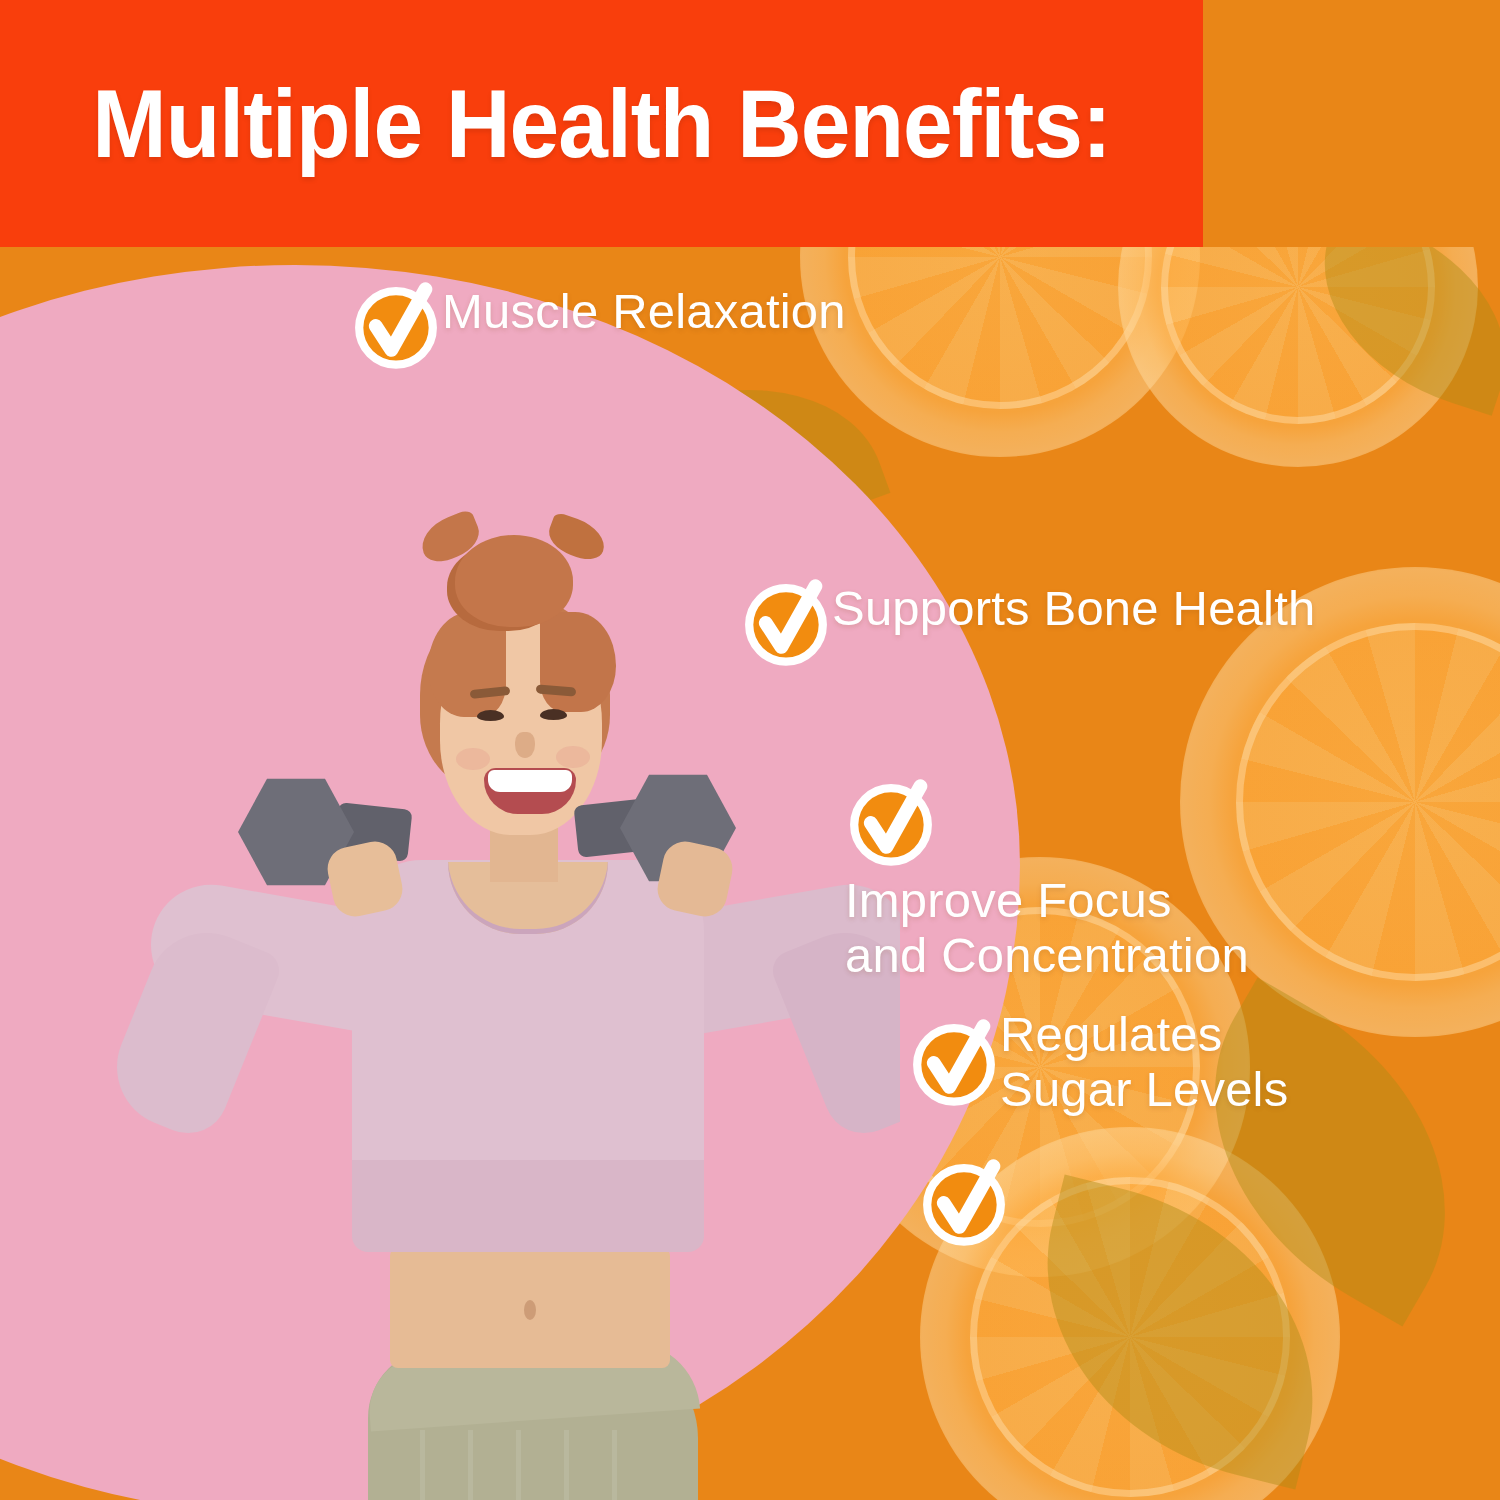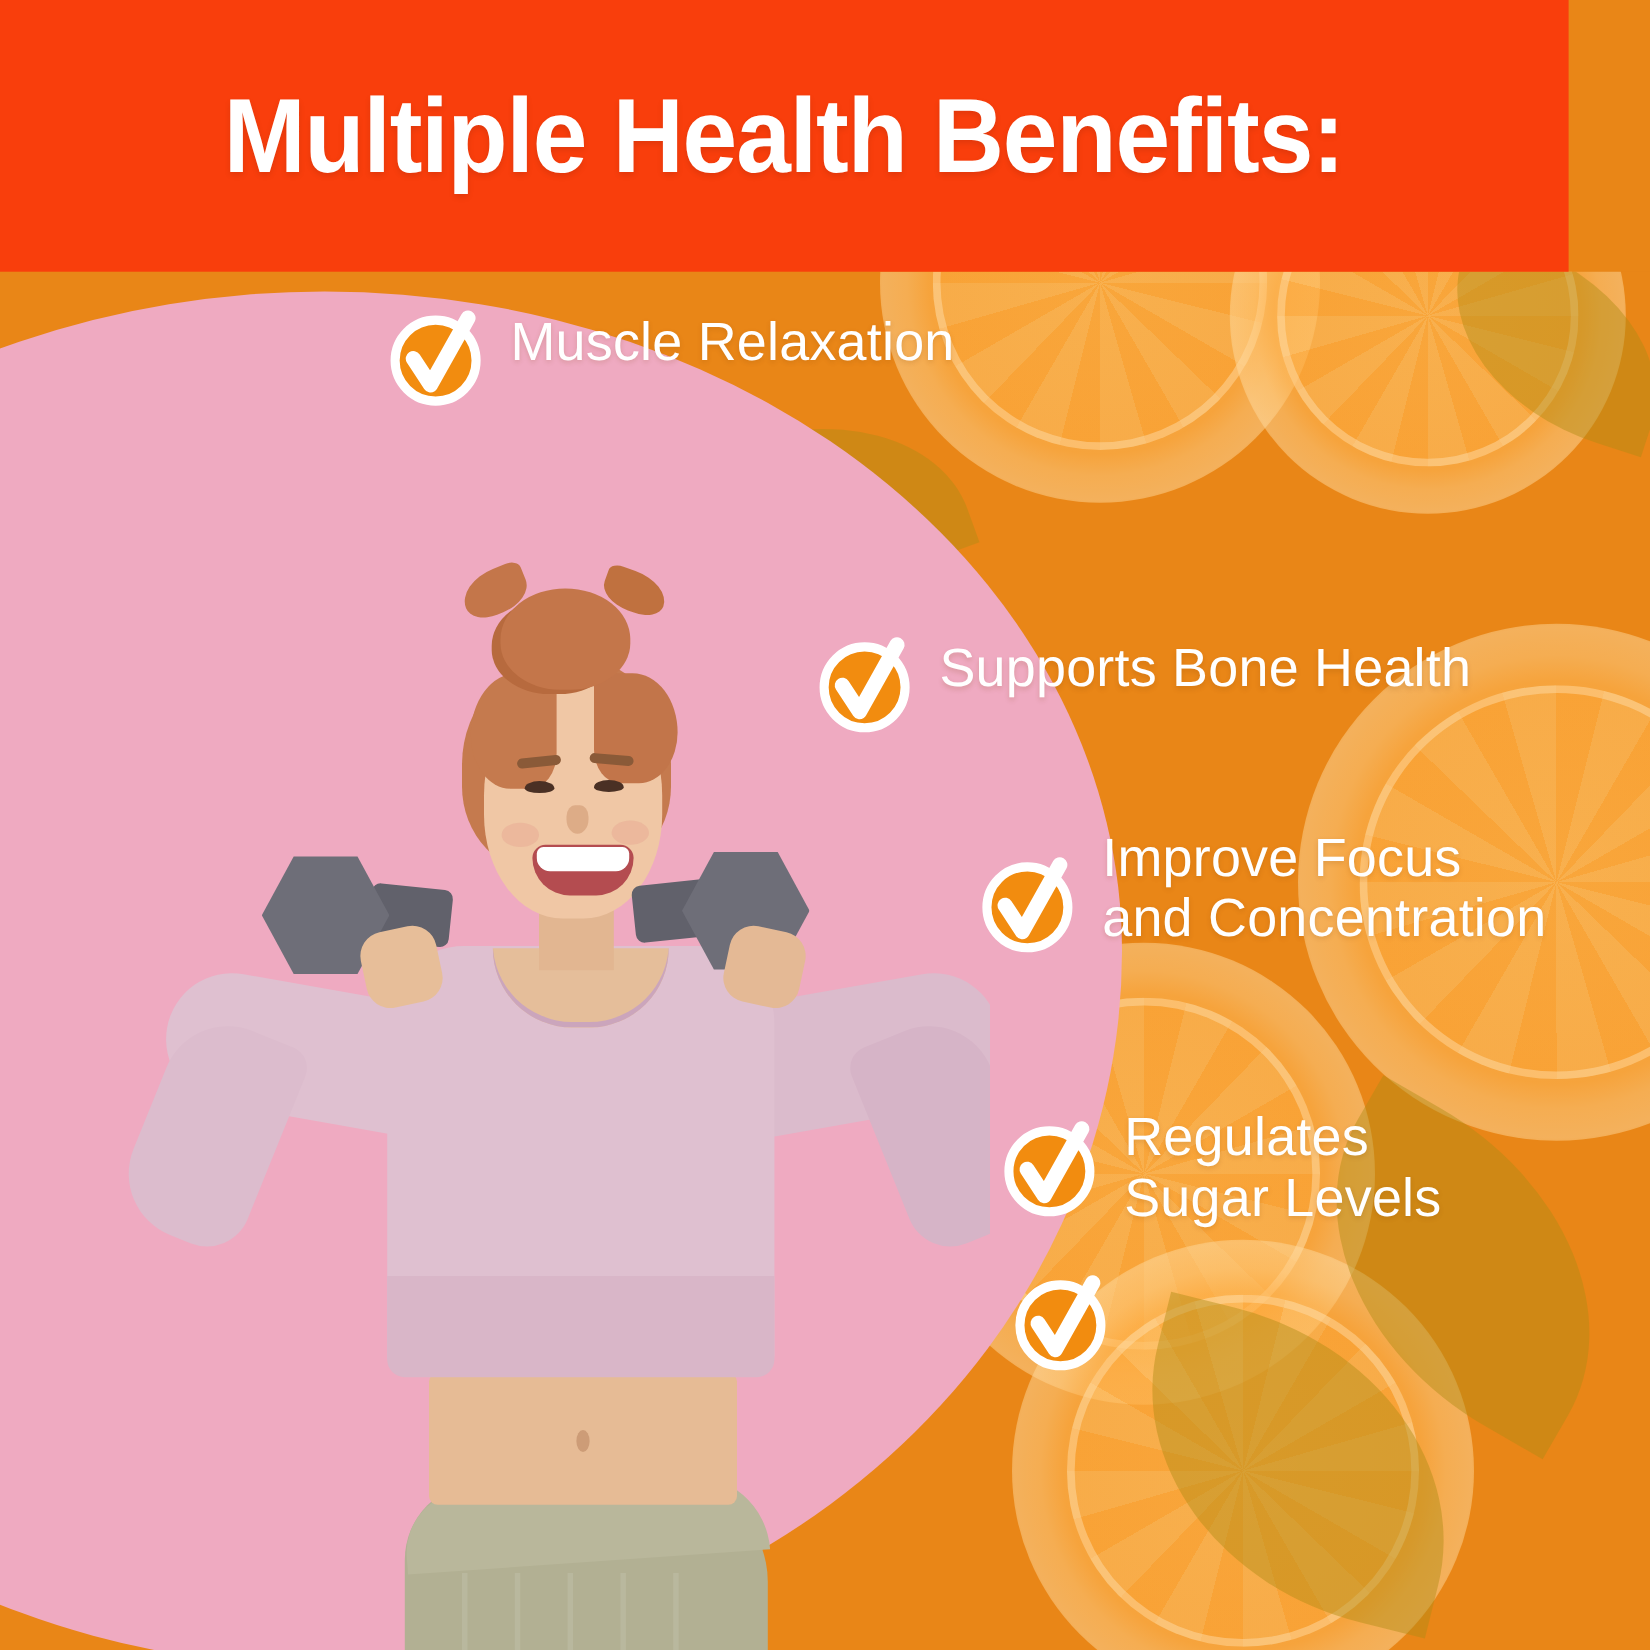--- a/index.html
+++ b/index.html
@@ -12,21 +12,21 @@
   #poster {
     position:relative;
     width:1500px; height:1500px;
     overflow:hidden;
     background:#E98617;
   }
 
   
   #header-banner {
     position:absolute; left:0; top:0;
-    width:1426px; height:247px;
+    width:1203px; height:247px;
     background:#F93E0C;
     z-index:60;
     display:flex; align-items:center; justify-content:center;
   }
   #header-title {
     color:#FFFFFF;
     font-size:96px;
     font-weight:bold;
     letter-spacing:-1px;
     white-space:nowrap;
@@ -230,41 +230,40 @@
   #benefits {
     position:absolute; left:0; top:247px;
     width:1500px; height:1253px;
     z-index:40;
     pointer-events:none;
   }
   .benefit {
     position:absolute;
     display:flex;
     align-items:flex-start;
-    gap:22px;
     pointer-events:auto;
   }
   .check-icon { flex:0 0 auto; position:relative; }
   .check-icon svg { display:block; }
   .benefit-text {
     color:#FFFFFF;
     font-size:49px;
     line-height:1.12;
     font-weight:400;
     letter-spacing:0.2px;
     white-space:pre-line;
     text-shadow:0 2px 5px rgba(120,60,0,0.18);
     padding-top:4px;
   }
 
   
   #benefit-0 { left:350px; top:33px;  }
   #benefit-1 { left:592px; top:182px; }
   #benefit-2 { left:740px; top:330px; }
-  #benefit-3 { left:888px; top:502px; }
+  #benefit-3 { left:845px; top:502px;flex-direction:column; }
   #benefit-4 { left:908px; top:722px;margin-top:34px; }
   #benefit-5 { left:918px; top:910px; }
 </style>
 </head>
 <body>
 
 <div id="poster">
 
   <div id="bg-body">
 

